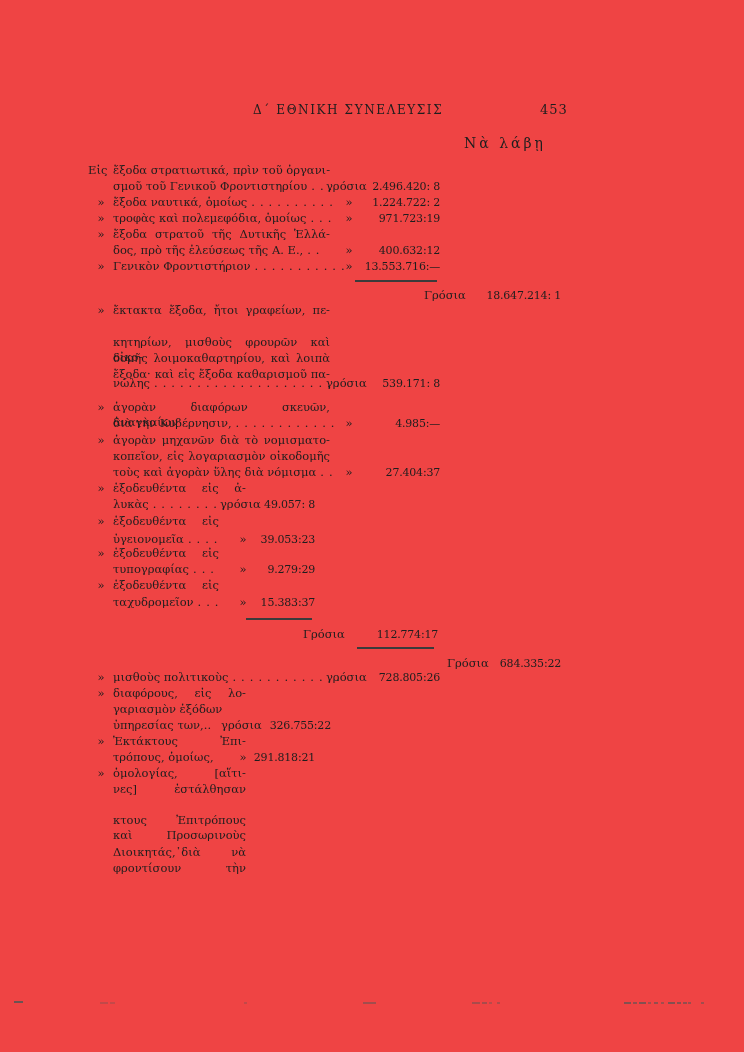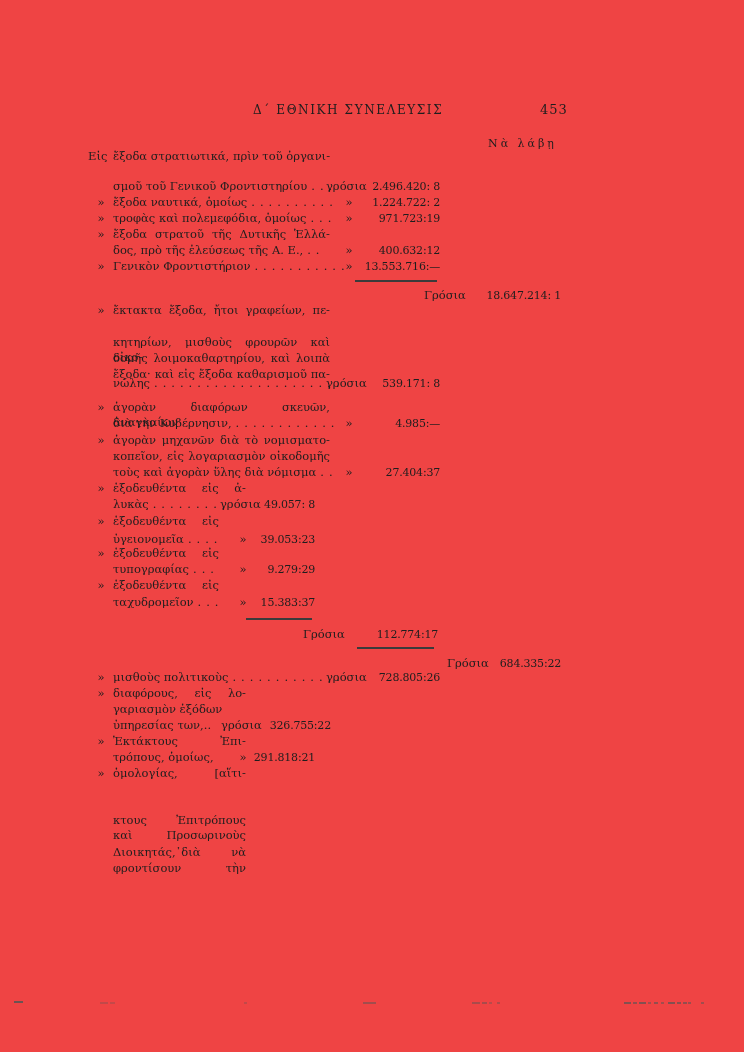--- a/index.html
+++ b/index.html
@@ -5,21 +5,21 @@
 <style>
   html,body{margin:0;padding:0;background:#e8e8e8;}
   .page{
     position:relative;width:744px;height:1052px;margin:0 auto;
     background:#ef4444;color:#1e1e1e;
     font-family:"DejaVu Serif","Liberation Serif",serif;
     font-size:11.5px;line-height:15px;overflow:hidden;
   }
   .hdr-title{position:absolute;left:253px;top:103px;letter-spacing:1.6px;font-size:12px;white-space:nowrap;}
   .hdr-page{position:absolute;left:540px;top:102px;font-size:13px;letter-spacing:1px;}
-  .col-head{position:absolute;left:488px;top:136px;font-size:11px;letter-spacing:3px;white-space:nowrap;}
+  .col-head{position:absolute;left:464px;top:136px;font-size:14px;letter-spacing:3px;white-space:nowrap;}
   .ln{position:absolute;left:0;width:744px;height:16px;}
   .mk{position:absolute;left:88px;width:26px;text-align:center;}
   .mk.eis{text-align:left;}
   .tx{position:absolute;left:113px;white-space:pre;}
   .tx.j{width:217px;white-space:normal;text-align:justify;text-align-last:justify;}
   .tx.jn{width:133px;white-space:normal;text-align:justify;text-align-last:justify;}
   .tx.ws{word-spacing:12px;}
   .ld{letter-spacing:5px;margin-left:4px;}
   .u1{position:absolute;left:326px;width:46px;}
   .u1.c{text-align:center;}
@@ -36,21 +36,21 @@
 </style>
 </head>
 <body>
 
 <div class="page">
 
   <div class="hdr-title">Δ´ ΕΘΝΙΚΗ ΣΥΝΕΛΕΥΣΙΣ</div>
   <div class="hdr-page">453</div>
   <div class="col-head">Νὰ λάβῃ</div>
 
-  <div class="ln" style="top:149px">
+  <div class="ln" style="top:163px">
       <span class="mk eis">Εἰς</span>
       <span class="tx j">ἔξοδα στρατιωτικά, πρὶν τοῦ ὀργανι-</span>
     </div>
   <div class="ln" style="top:179px">
       <span class="tx"><span>σμοῦ τοῦ Γενικοῦ Φροντιστηρίου</span><span class="ld">...</span></span>
       <span class="u1">γρόσια</span>
       <span class="a1">2.496.420: 8</span>
     </div>
   <div class="ln" style="top:195px">
       <span class="mk">»</span>
@@ -195,20 +195,23 @@
       <span class="tx jn">Ἐκτάκτους Ἐπι-</span>
     </div>
   <div class="ln" style="top:750px">
       <span class="tx">τρόπους, ὁμοίως,</span>
       <span class="u2 c">»</span>
       <span class="a2">291.818:21</span>
     </div>
   <div class="ln" style="top:766px">
       <span class="mk">»</span>
       <span class="tx jn">ὁμολογίας, [αἵτι-</span>
+    </div>
+  <div class="ln" style="top:782px">
+      <span class="tx jn">νες] ἐστάλθησαν</span>
     </div>
   <div class="ln" style="top:813px">
       <span class="tx jn">κτους Ἐπιτρόπους</span>
     </div>
   <div class="ln" style="top:828px">
       <span class="tx jn">καὶ Προσωρινοὺς</span>
     </div>
   <div class="ln" style="top:861px">
       <span class="tx jn">φροντίσουν τὴν</span>
     </div>

